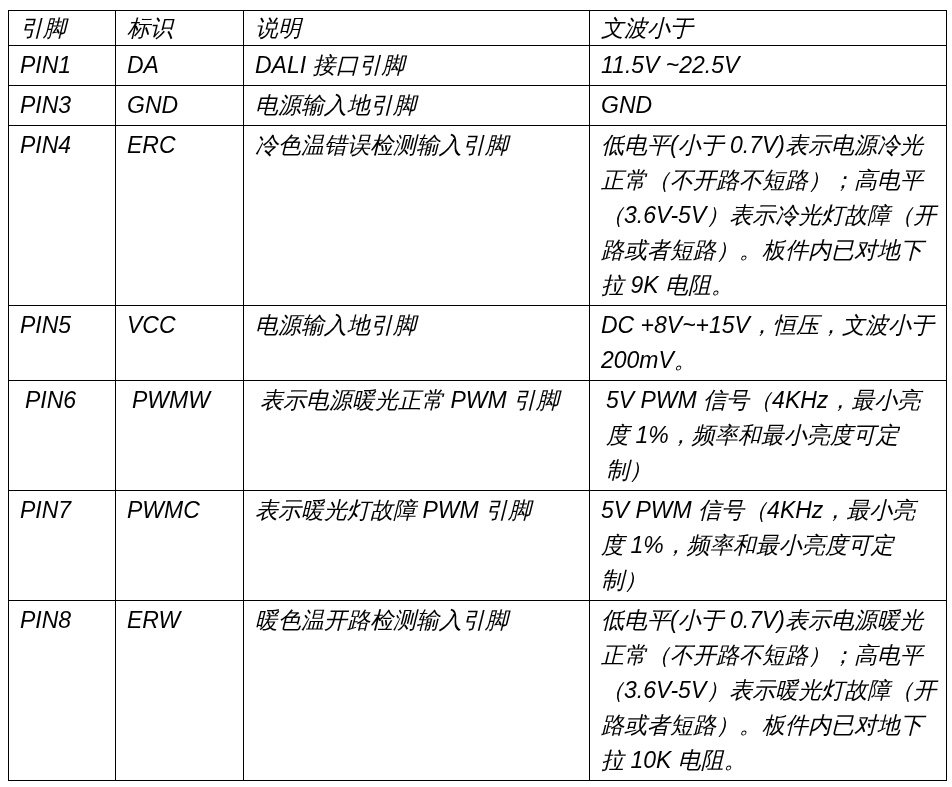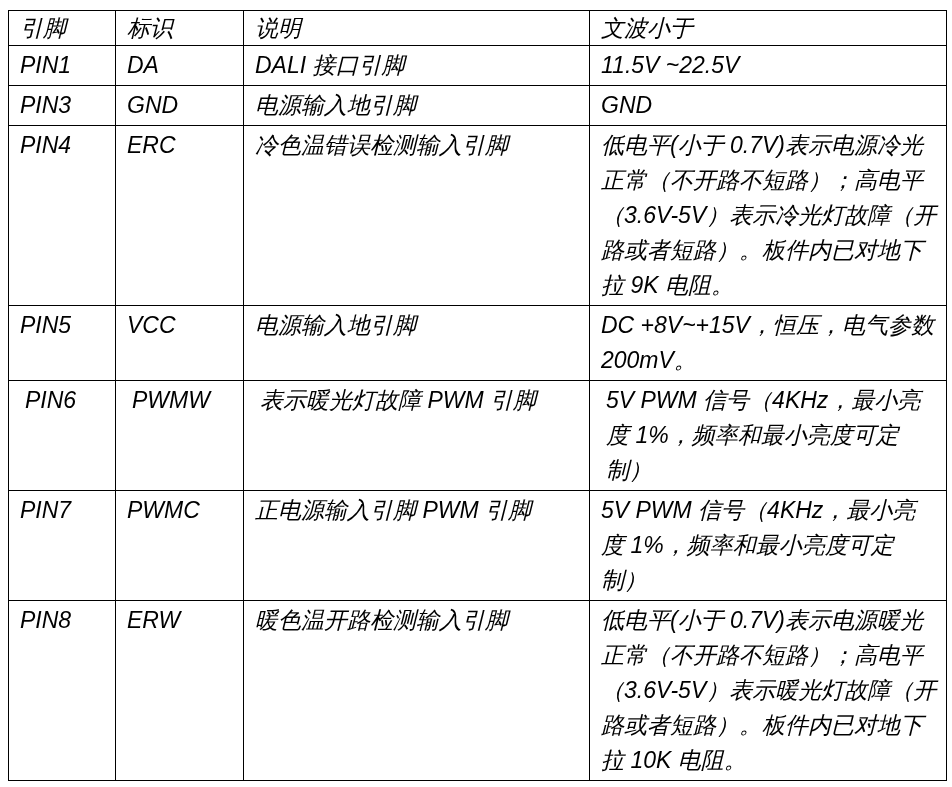--- a/index.html
+++ b/index.html
@@ -92,32 +92,32 @@
       <tr class="r-4">
         <td class="cell-pin">PIN4</td>
         <td class="cell-label">ERC</td>
         <td class="cell-desc">冷色温错误检测输入引脚</td>
         <td class="cell-params">低电平(小于 0.7V)表示电源冷光正常（不开路不短路）；高电平（3.6V-5V）表示冷光灯故障（开路或者短路）。板件内已对地下拉 9K 电阻。</td>
       </tr>
       <tr class="r-5">
         <td class="cell-pin">PIN5</td>
         <td class="cell-label">VCC</td>
         <td class="cell-desc">电源输入地引脚</td>
-        <td class="cell-params">DC +8V~+15V，恒压，电气参数 200mV。</td>
+        <td class="cell-params">DC +8V~+15V，恒压，文波小于 200mV。</td>
       </tr>
       <tr class="r-6">
         <td class="cell-pin">PIN6</td>
         <td class="cell-label">PWMW</td>
-        <td class="cell-desc">表示暖光灯故障 PWM 引脚</td>
+        <td class="cell-desc">表示电源暖光正常 PWM 引脚</td>
         <td class="cell-params">5V PWM 信号（4KHz，最小亮度 1%，频率和最小亮度可定制）</td>
       </tr>
       <tr class="r-7">
         <td class="cell-pin">PIN7</td>
         <td class="cell-label">PWMC</td>
-        <td class="cell-desc">正电源输入引脚 PWM 引脚</td>
+        <td class="cell-desc">表示暖光灯故障 PWM 引脚</td>
         <td class="cell-params">5V PWM 信号（4KHz，最小亮度 1%，频率和最小亮度可定制）</td>
       </tr>
       <tr class="r-8">
         <td class="cell-pin">PIN8</td>
         <td class="cell-label">ERW</td>
         <td class="cell-desc">暖色温开路检测输入引脚</td>
         <td class="cell-params">低电平(小于 0.7V)表示电源暖光正常（不开路不短路）；高电平（3.6V-5V）表示暖光灯故障（开路或者短路）。板件内已对地下拉 10K 电阻。</td>
       </tr>
     </tbody>
   </table>

